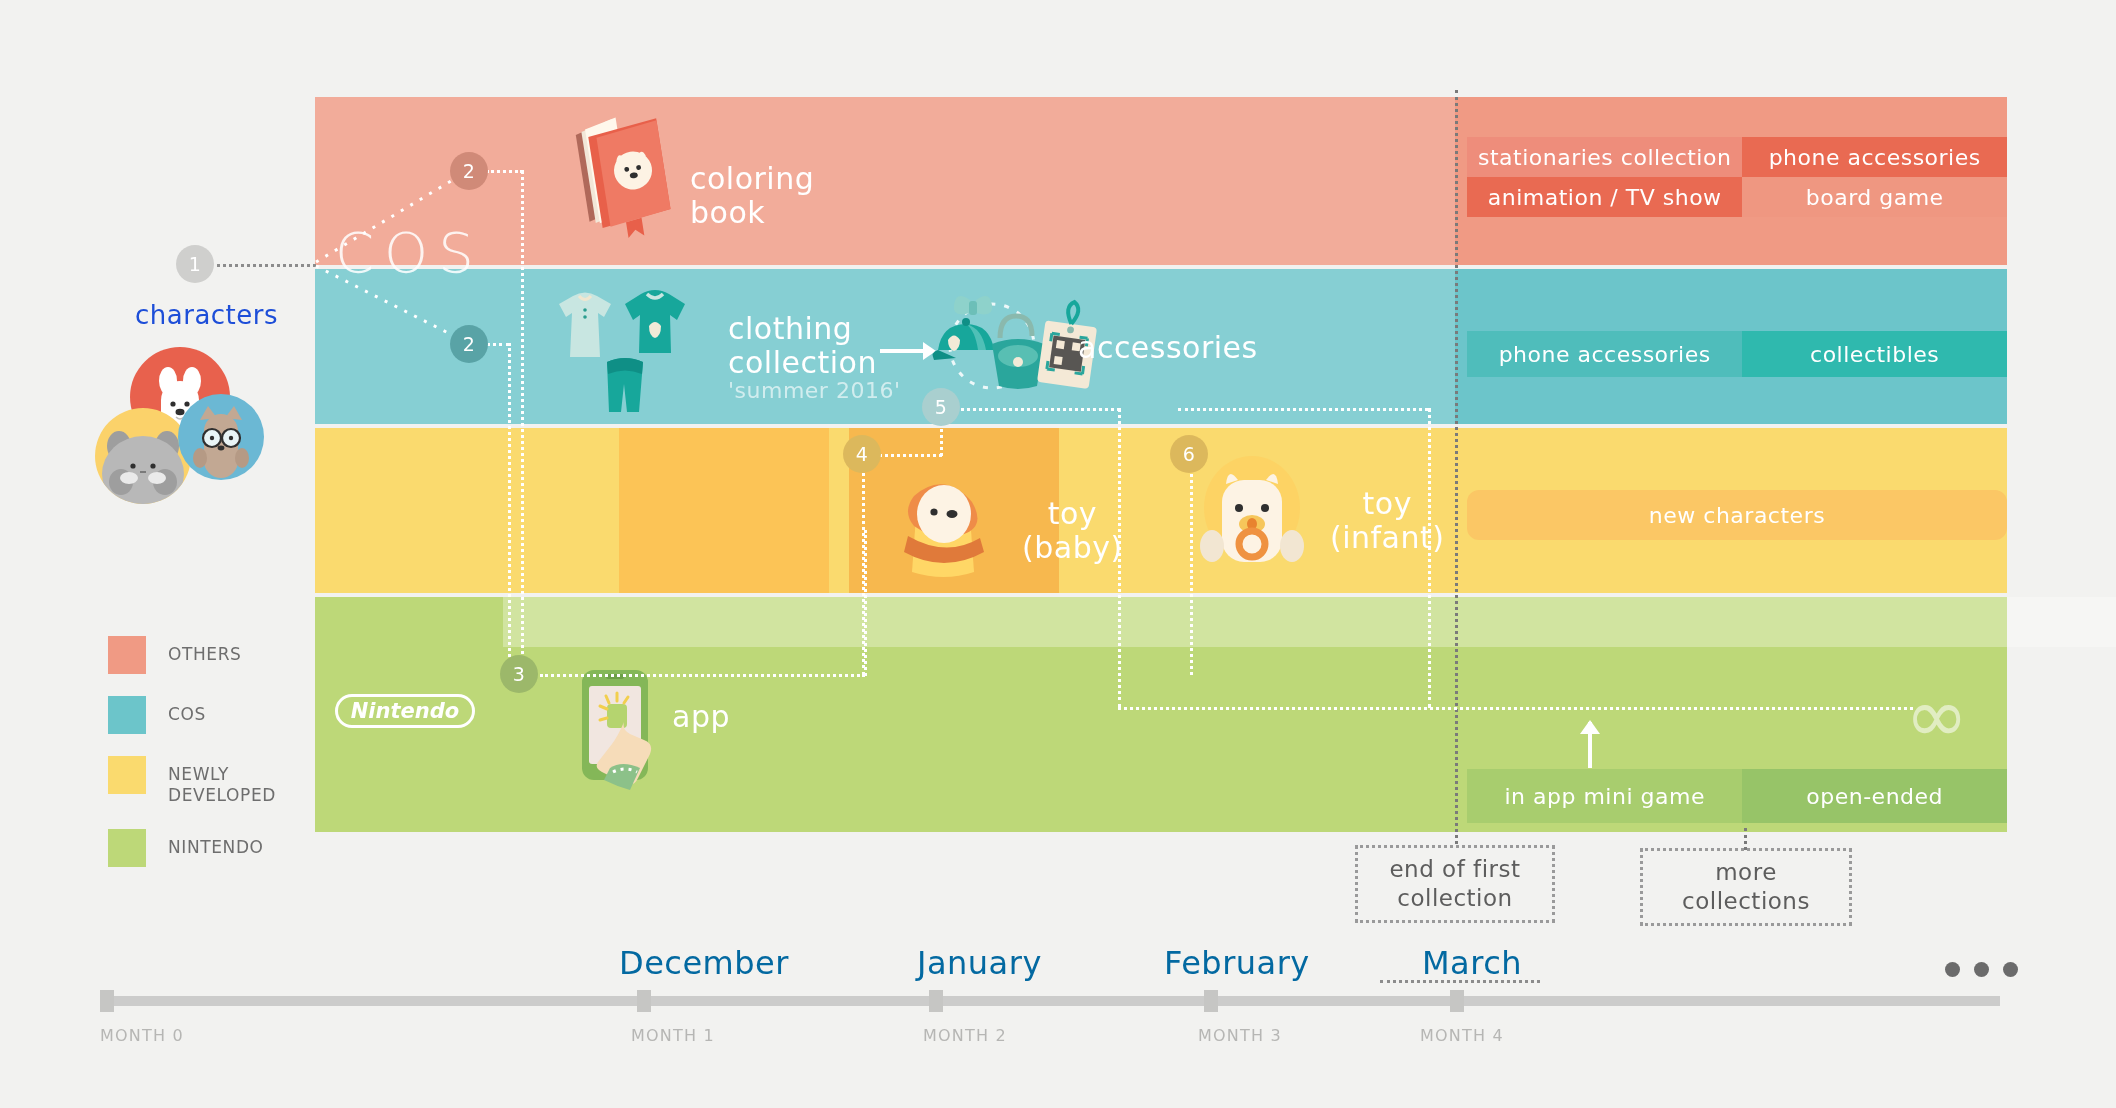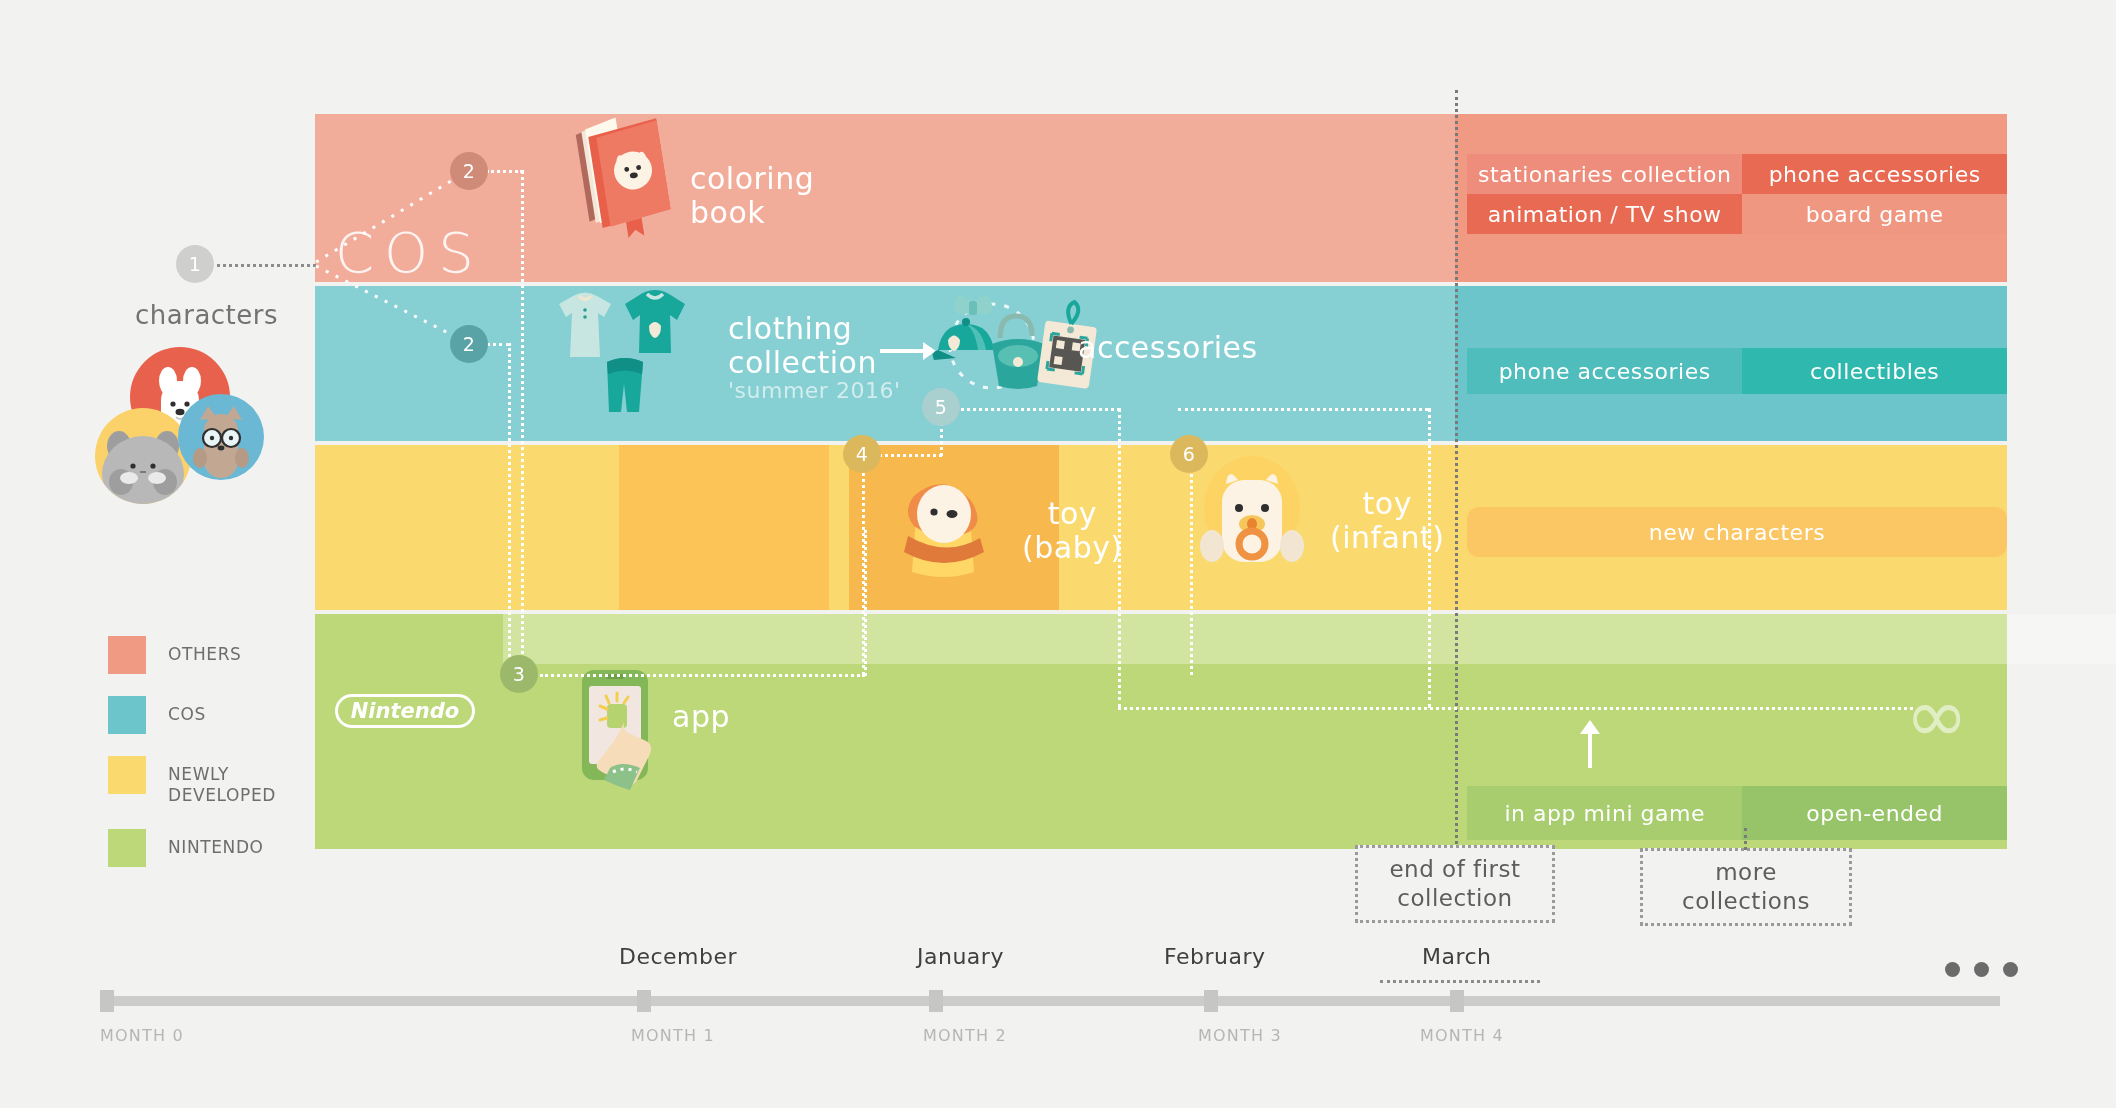--- a/index.html
+++ b/index.html
@@ -4,21 +4,21 @@
 <style>
   * { margin:0; padding:0; box-sizing:border-box; }
   html,body { background:#f2f2f0; }
   body {
     width:2116px; height:1108px; position:relative; overflow:hidden;
     font-family:"DejaVu Sans", sans-serif;
   }
   .hand { font-family:"DejaVu Sans", sans-serif; font-weight:400; letter-spacing:.5px; }
 
   
-  .rows { position:absolute; left:315px; top:114px; width:1692px; height:735px;text-align:center; }
+  .rows { position:absolute; left:315px; top:97px; width:1692px; height:735px;text-align:center; }
   .row { position:absolute; left:0; width:100%; }
   .row-others { top:0;    height:168px; background:#f09a84; }
   .row-cos    { top:172px; height:155px; background:#6cc5ca; }
   .row-new    { top:331px; height:165px; background:#fada6e; }
   .row-nin    { top:500px; height:235px; background:#bdd878; }
 
   
   .fade { position:absolute; top:0; bottom:0; left:0; width:1140px; background:rgba(255,255,255,.18); }
 
   
@@ -111,40 +111,40 @@
   }
   
   .midarrow { position:absolute; left:880px; top:349px; width:52px; height:4px; background:#fff; }
   .midarrow:after{
     content:''; position:absolute; right:-4px; top:-7px;
     border-top:9px solid transparent; border-bottom:9px solid transparent;
     border-left:13px solid #fff;
   }
 
   
-  .characters-label { position:absolute; left:135px; top:300px; font-size:26px; color:#737373; }
+  .characters-label { position:absolute; left:135px; top:300px; font-size:26px; color:#1d4ed8; }
   .avatar { position:absolute; border-radius:50%; }
 
   .legend { position:absolute; left:108px; top:636px; }
   .legend-row { display:flex; align-items:flex-start; margin-bottom:22px; }
   .legend-sw { width:38px; height:38px; flex:none; margin-right:22px; }
   .legend-txt { font-size:17px; color:#6e6e6e; line-height:1.25; letter-spacing:.6px; padding-top:8px; }
 
   
   .callout {
     position:absolute; border:3px dotted #9a9a9a; background:#f2f2f0;
     display:flex; align-items:center; justify-content:center;
     text-align:center; color:#5d5d5d; font-size:23px; line-height:1.25;
   }
 
   
   .axis { position:absolute; left:100px; top:996px; width:1900px; height:10px; background:#cccccb; }
   .tick { position:absolute; top:-6px; width:14px; height:22px; background:#c6c6c4; }
   .tick-month { position:absolute; top:30px; font-size:16px; color:#b6b6b4; letter-spacing:1.2px; white-space:nowrap; transform:translateX(-0%); }
-  .tick-name { position:absolute; top:-52px; font-size:22px; color:#404040; white-space:nowrap; }
+  .tick-name { position:absolute; top:-52px; font-size:32px; color:#0369a1; white-space:nowrap; }
   .dots { position:absolute; left:1945px; top:962px; display:flex; gap:14px; }
   .dots i { width:15px; height:15px; border-radius:50%; background:#6b6b6b; display:block; }
 
   svg { display:block; overflow:visible; }
 </style>
 </head>
 <body>
 
 <div class="characters-label hand">characters</div>
 

